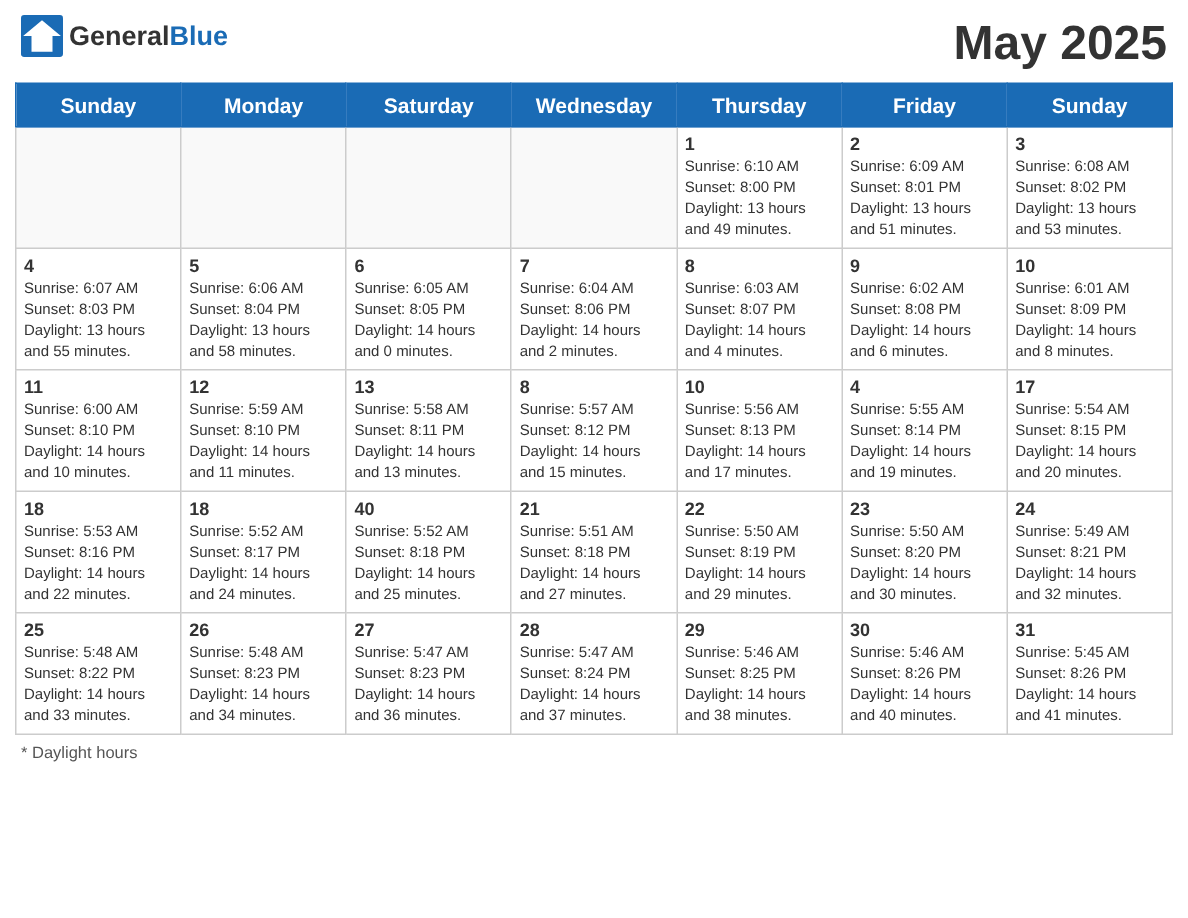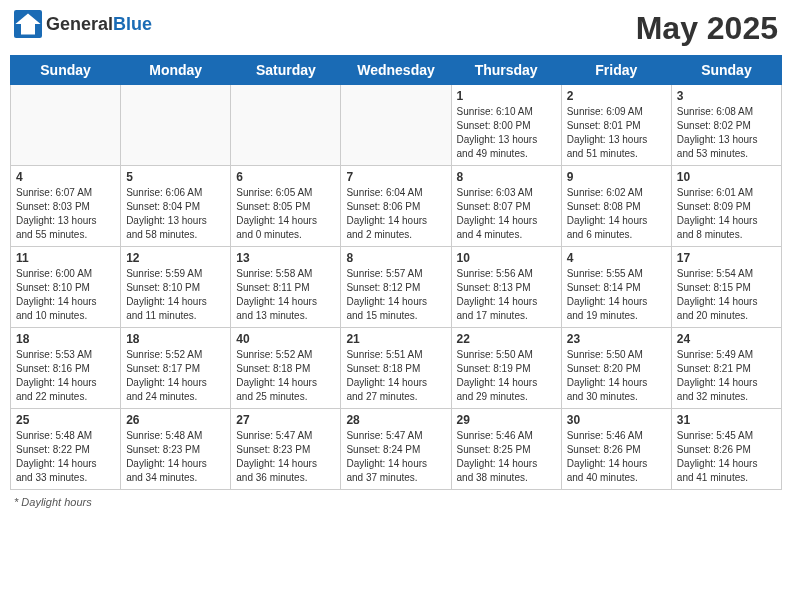--- a/index.html
+++ b/index.html
@@ -73,21 +73,20 @@
     .day-info {
       font-size: 10px;
       color: #333;
       line-height: 1.4;
     }
     .footer-note {
       margin-top: 6px;
       font-size: 11px;
       color: #555;
       padding-left: 4px;
-      font-style: italic;
     }
     .logo-wrapper {
       display: flex;
       flex-direction: column;
       align-items: center;
     }
   </style>
 </head>
 <body>
 

